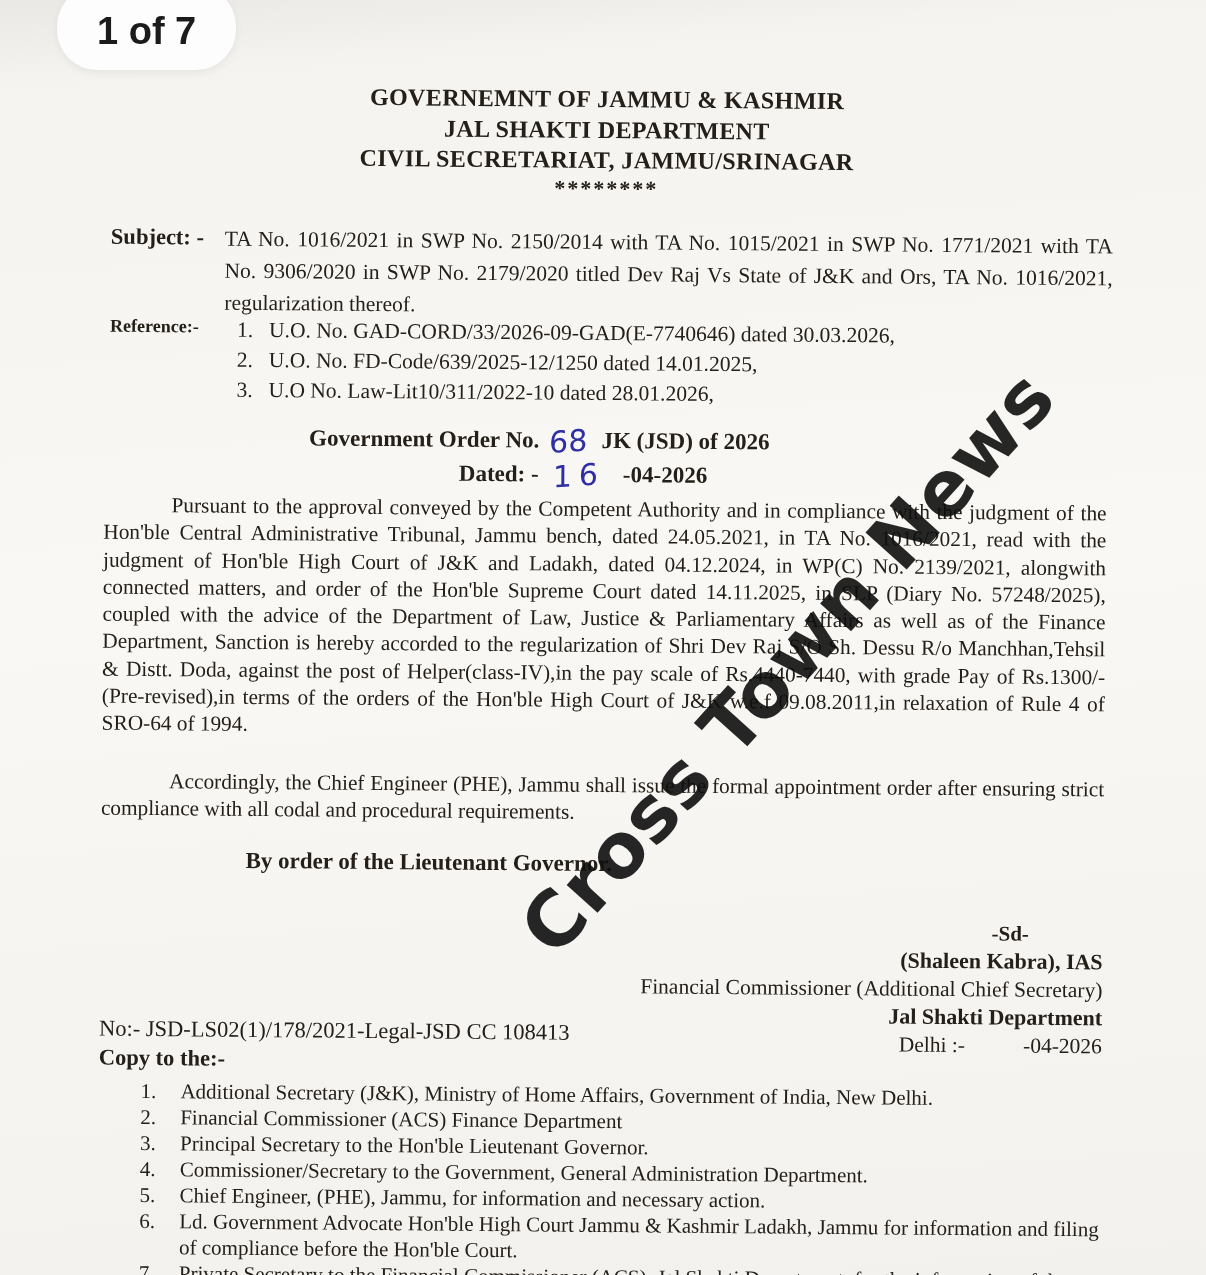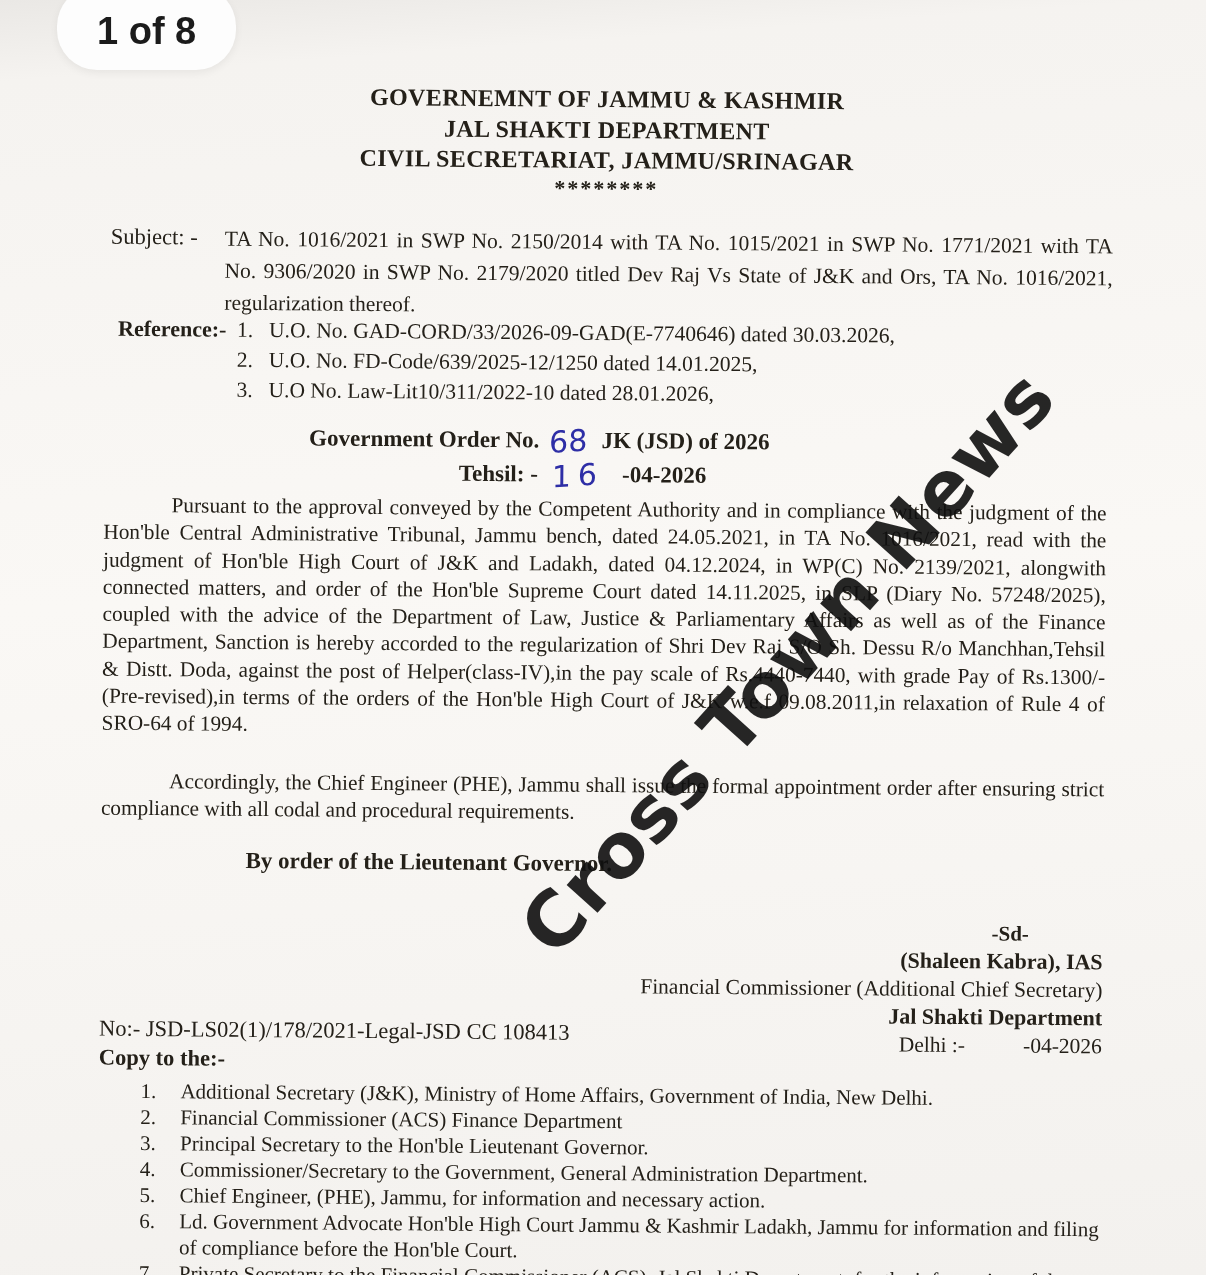--- a/index.html
+++ b/index.html
@@ -27,25 +27,25 @@
     display:flex;align-items:center;justify-content:center;
     font-family:"Liberation Sans","DejaVu Sans",sans-serif;
     font-weight:bold;font-size:38px;color:#1b1b1b;z-index:40;
   }
   
   .hdr{position:absolute;top:84px;left:0;width:100%;text-align:center;
        font-weight:bold;font-size:24px;line-height:30.5px;letter-spacing:0.4px;}
   .hdr .stars{font-size:22px;letter-spacing:2px;line-height:26px;}
   
   .subject{position:absolute;top:226px;left:108px;width:1000px;}
-  .subject .lbl{position:absolute;left:0;top:2px;font-weight:normal;font-size:22.5px;}
+  .subject .lbl{position:absolute;left:0;top:2px;font-weight:bold;font-size:22.5px;}
   .subject .txt{margin-left:114px;width:888px;font-size:21.5px;line-height:32px;text-align:justify;}
   
   .reference{position:absolute;top:318px;left:108px;width:1000px;}
-  .reference .lbl{position:absolute;left:8px;top:2px;font-weight:bold;font-size:22px;}
+  .reference .lbl{position:absolute;left:0;top:2px;font-weight:bold;font-size:18px;}
   .reference .items{margin-left:127px;}
   .ref-item{display:flex;font-size:21.5px;line-height:30px;}
   .ref-item .num{width:32px;flex:none;}
   
   .order-l1{position:absolute;top:424px;left:308px;font-weight:bold;font-size:23px;white-space:nowrap;}
   .order-l2{position:absolute;top:458px;left:458px;font-weight:bold;font-size:23px;white-space:nowrap;}
   .hw{
     font-family:"DejaVu Sans",sans-serif;color:#2e2ea6;
     font-size:30px;font-weight:500;display:inline-block;
     transform:rotate(-4deg) skewX(-4deg);vertical-align:-4px;
@@ -82,21 +82,21 @@
     color:rgba(14,14,14,0.9);white-space:nowrap;z-index:20;
     pointer-events:none;
   }
 </style>
 </head>
 <body>
 
 <div class="page-bg"></div>
 
 <div class="page-pill">
-  <span>1 of 8</span>
+  <span>1 of 7</span>
 </div>
 
 <div class="doc">
 
   <div class="hdr">
     <div>GOVERNEMNT OF JAMMU &amp; KASHMIR</div>
     <div>JAL SHAKTI DEPARTMENT</div>
     <div>CIVIL SECRETARIAT, JAMMU/SRINAGAR</div>
     <div class="stars">********</div>
   </div>
@@ -121,21 +121,21 @@
         <span class="num">3.</span>
         <span>U.O No. Law-Lit10/311/2022-10 dated 28.01.2026,</span>
       </div>
       </div>
   </div>
 
   <div class="order-l1">
     <span>Government Order No.</span><span class="hw">68</span><span>JK (JSD) of 2026</span>
   </div>
   <div class="order-l2">
-    <span>Tehsil: -</span><span class="hw">16</span><span>-04-2026</span>
+    <span>Dated: -</span><span class="hw">16</span><span>-04-2026</span>
   </div>
 
   <div class="p1">Pursuant to the approval conveyed by the Competent Authority and in compliance with the judgment of the Hon'ble Central Administrative Tribunal, Jammu bench, dated 24.05.2021, in TA No. 1016/2021, read with the judgment of Hon'ble High Court of J&amp;K and Ladakh, dated 04.12.2024, in WP(C) No. 2139/2021, alongwith connected matters, and order of the Hon'ble Supreme Court dated 14.11.2025, in SLP (Diary No. 57248/2025), coupled with the advice of the Department of Law, Justice &amp; Parliamentary Affairs as well as of the Finance Department, Sanction is hereby accorded to the regularization of Shri Dev Raj S/O Sh. Dessu R/o Manchhan,Tehsil &amp; Distt. Doda, against the post of Helper(class-IV),in the pay scale of Rs.4440-7440, with grade Pay of Rs.1300/-(Pre-revised),in terms of the orders of the Hon'ble High Court of J&amp;K w.e.f 09.08.2011,in relaxation of Rule 4 of SRO-64 of 1994.</div>
   <div class="p2">Accordingly, the Chief Engineer (PHE), Jammu shall issue the formal appointment order after ensuring strict compliance with all codal and procedural requirements.</div>
   <div class="by-order">By order of the Lieutenant Governor.</div>
 
   <div class="sig">
     <div class="sd">-Sd-</div>
     <div class="name">(Shaleen Kabra), IAS</div>
     <div>Financial Commissioner (Additional Chief Secretary)</div>

